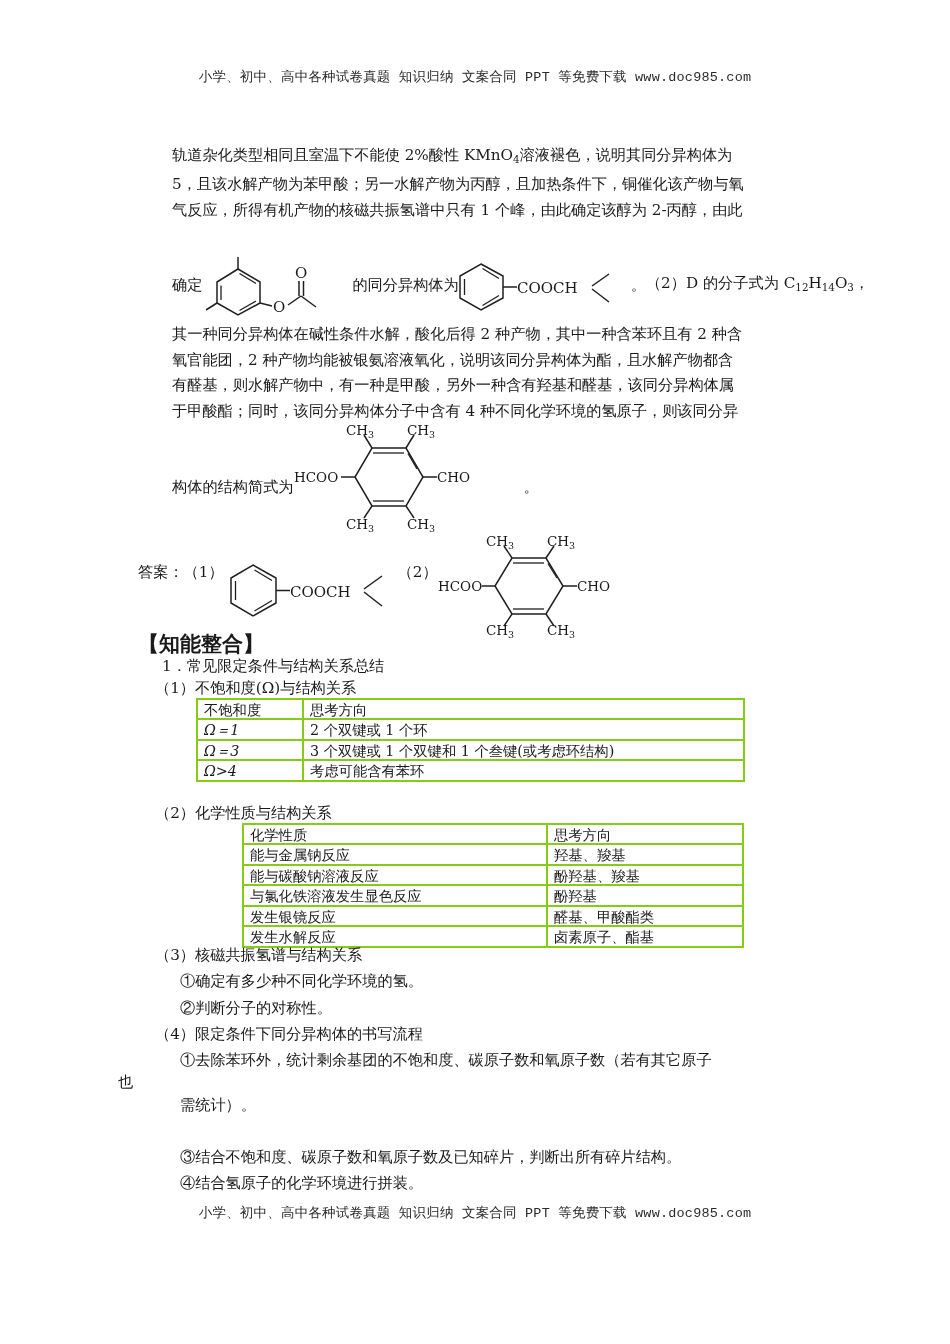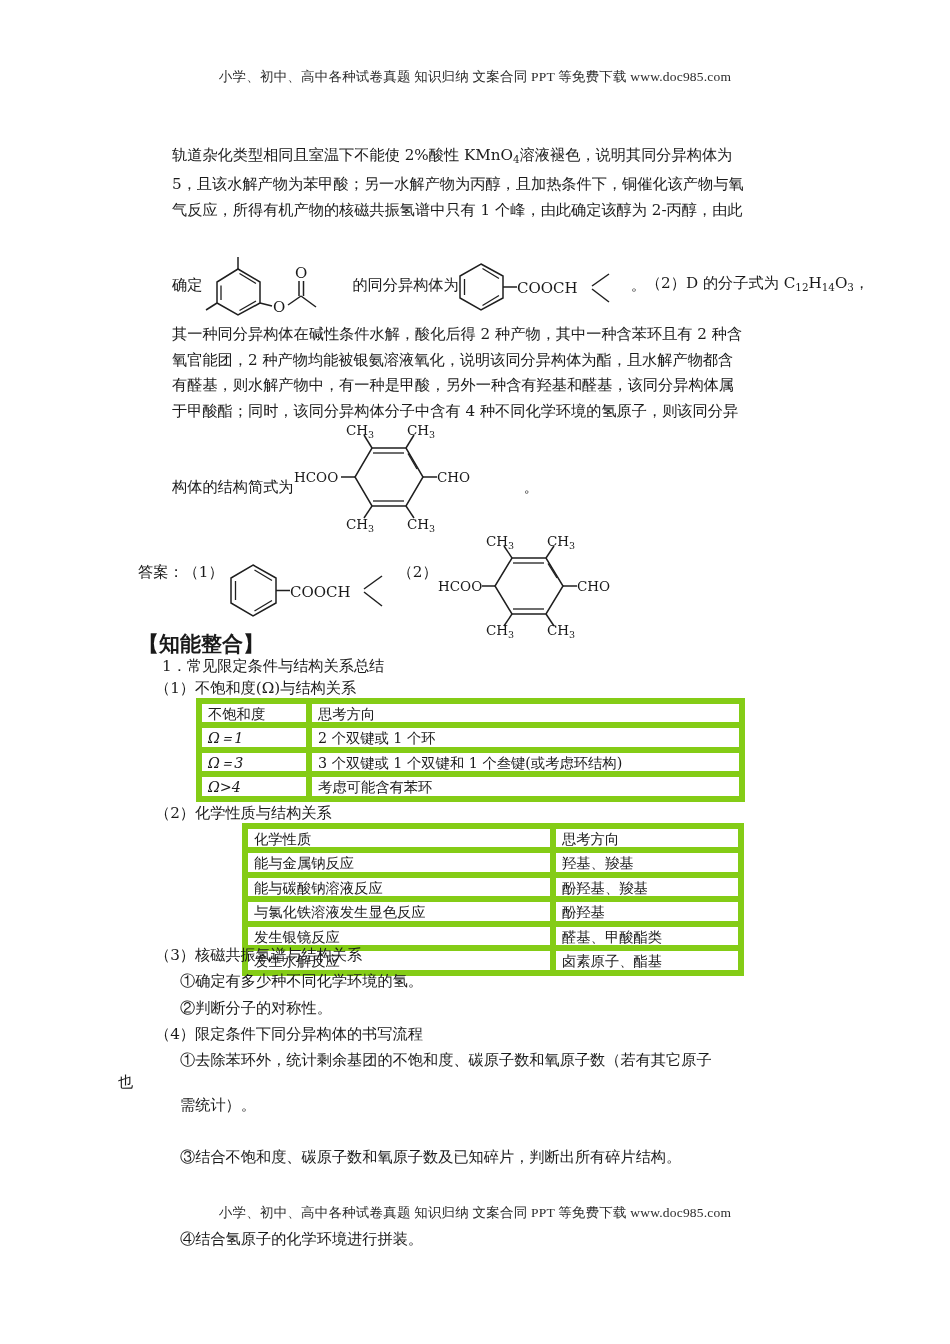--- a/index.html
+++ b/index.html
@@ -16,21 +16,21 @@
     width: 950px;
     height: 1344px;
     background: #ffffff;
     overflow: hidden;
   }
   .hdr-footer {
     position: absolute;
     left: 0;
     width: 950px;
     text-align: center;
-    font-family: Liberation Serif, serif;
+    font-family: Liberation Mono, monospace;
     font-size: 13.5px;
     color: #2b2b2b;
     letter-spacing: 0.2px;
   }
   #page-header { top: 68px; }
   #page-footer { top: 1204px; }
   p.para {
     margin: 0;
     font-size: 15.2px;
     line-height: 25.5px;
@@ -71,21 +71,21 @@
     font-size: 21px;
   }
 
   
   table.k-table {
     border-collapse: collapse;
     font-size: 14.3px;
     line-height: 1.15;
   }
   table.k-table td {
-    border: 6px solid #84cc16;
+    border: 2px solid #84cc16;
     padding: 2px 6px 0 6px;
     vertical-align: middle;
     white-space: nowrap;
     margin-left: 7px;
   }
   .ital { font-style: italic; }
 </style>
 </head>
 <body>
 
@@ -275,17 +275,17 @@
   </table>
 
   <p class="para" style="position:absolute; left:155px; top:943px;">（3）核磁共振氢谱与结构关系</p>
   <p class="para" style="position:absolute; left:180px; top:969px;">①确定有多少种不同化学环境的氢。</p>
   <p class="para" style="position:absolute; left:180px; top:996px;">②判断分子的对称性。</p>
   <p class="para" style="position:absolute; left:155px; top:1022px;">（4）限定条件下同分异构体的书写流程</p>
   <p class="para" style="position:absolute; left:180px; top:1048px; width:652px;">①去除苯环外，统计剩余基团的不饱和度、碳原子数和氧原子数（若有其它原子</p>
   <p class="para" style="position:absolute; left:118px; top:1070px;">也</p>
   <p class="para" style="position:absolute; left:180px; top:1093px;">需统计）。</p>
   <p class="para" style="position:absolute; left:180px; top:1145px;">③结合不饱和度、碳原子数和氧原子数及已知碎片，判断出所有碎片结构。</p>
-  <p class="para" style="position:absolute; left:180px; top:1227px;">④结合氢原子的化学环境进行拼装。</p>
+  <p class="para" style="position:absolute; left:180px; top:1171px;">④结合氢原子的化学环境进行拼装。</p>
 
   <div class="hdr-footer" id="page-footer">小学、初中、高中各种试卷真题 知识归纳 文案合同 PPT 等免费下载  www.doc985.com</div>
 
 </div>
 
 </body></html>

